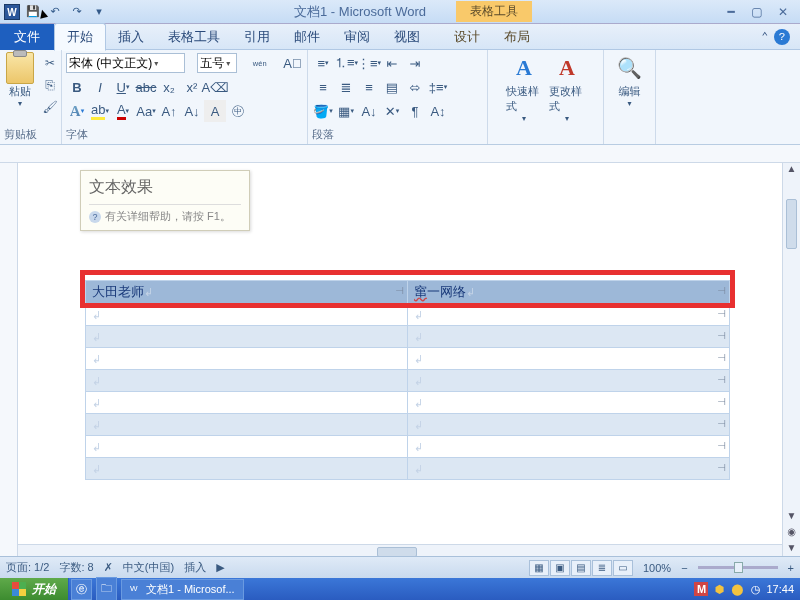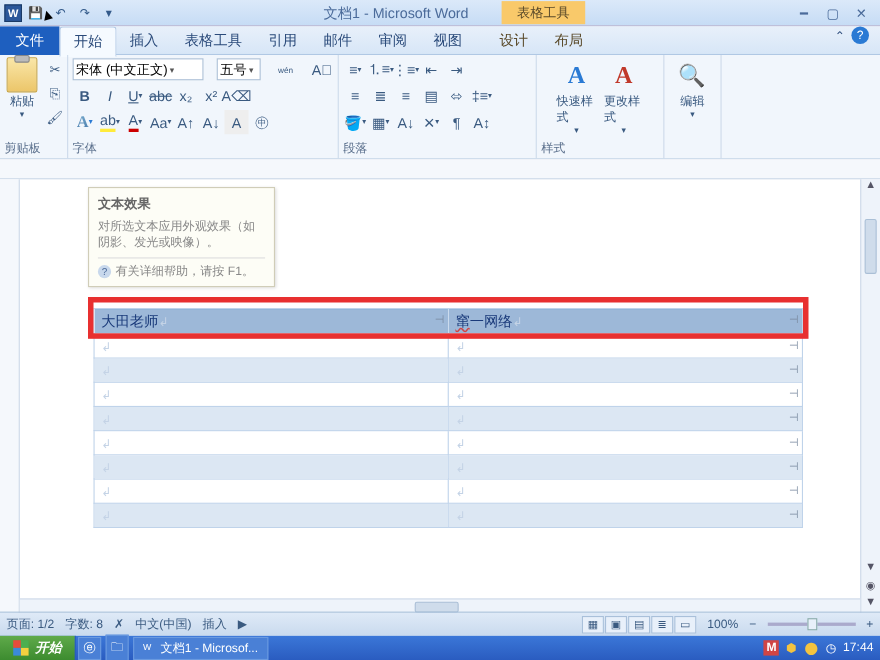--- a/index.html
+++ b/index.html
@@ -9,21 +9,21 @@
 .titlebar { height: 24px; background: linear-gradient(#dbe9f9, #c6dcf5); display: flex; align-items: center; border-bottom: 1px solid #aac; }
 .titlebar .qat { display: flex; align-items: center; gap: 4px; padding: 0 4px; }
 .titlebar .word-icon { width: 16px; height: 16px; background: #2b579a; color: #fff; font-size: 10px; font-weight: bold; text-align: center; line-height: 16px; border: 1px solid #1a3a66; }
 .titlebar .qat-btn { width: 18px; height: 18px; display: flex; align-items: center; justify-content: center; color: #335a8a; font-size: 11px; }
 .titlebar .title-area { flex: 1; text-align: center; color: #4b6b9a; font-size: 13px; display: flex; align-items: center; justify-content: center; gap: 30px;}
 .titlebar .context-tab { background: #f9c96a; padding: 2px 14px; color: #5a4a2a; font-size: 12px;}
 .titlebar .winbtns { display: flex; gap: 8px; padding: 0 8px; color: #4b6b9a;}
 .titlebar .winbtns span { width:18px; height:16px; display:inline-flex; align-items:center; justify-content:center; font-size:12px;}
 
 
-.tabs-row { height: 26px; background: linear-gradient(#e8f0fa, #d7e6f7); display: flex; align-items: flex-start; border-bottom: 1px solid #b0c8e4; }
+.tabs-row { height: 26px; background: linear-gradient(#e8f0fa, #d7e6f7); display: flex; align-items: center; border-bottom: 1px solid #b0c8e4; font-family: Liberation Mono, monospace; }
 .file-tab { background: #1e5fbf; color: #fff; padding: 4px 14px; font-size: 13px; display:flex; align-items:center;}
 .tab { padding: 4px 12px; font-size: 13px; color: #2a4a7a; display:flex; align-items:center;}
 .tab.active { background: #f5faff; border: 1px solid #b0c8e4; border-bottom:1px solid #f5faff; margin-bottom:-1px; border-radius:3px 3px 0 0;}
 .tab.context { color: #5a4a2a; }
 .tabs-spacer { flex: 1; }
 .tabs-right { display:flex; align-items:center; gap:6px; padding:0 10px; color:#2a4a7a;}
 .help-circle { width:16px; height:16px; border-radius:50%; background:#2a7ad4; color:#fff; font-size:11px; text-align:center; line-height:16px;}
 
 
 .ribbon { height: 95px; background: #f1f6fc; border-bottom: 1px solid #b8cce2; display: flex; }
@@ -50,21 +50,21 @@
 .ruler-v { position:absolute; left:0; top:18px; bottom:0; width:18px; background:#f5f8fc; border-right:1px solid #cdd9e8;}
 .scroll-v { position:absolute; right:0; top:18px; bottom:0; width:18px; background:#eef3fa; border-left:1px solid #cdd9e8;}
 .scroll-v .thumb{ margin:20px 3px; height:50px; background:#cfdceb; border:1px solid #aabfd6; border-radius:2px;}
 .scroll-v .arrow{ height:16px; text-align:center; font-size:10px; color:#556;}
 .scroll-h { position:absolute; left:18px; right:18px; bottom:0; height:16px; background:#eef3fa; border-top:1px solid #cdd9e8;}
 .scroll-h .thumb{ position:absolute; left:47%; top:2px; height:10px; width:40px; background:#cfdceb; border:1px solid #aabfd6; border-radius:2px;}
 .page { position: absolute; left: 19px; right: 19px; top: 35px; bottom:17px; background: #fff; }
 
 
 .tooltip { position:absolute; left:80px; top:170px; width:170px; background:#fdfdf6; border:1px solid #d0cdb8; padding:6px 8px; font-size:11px; color:#888; z-index:5; box-shadow:1px 1px 3px rgba(0,0,0,0.15);}
-.tooltip .tt-title{ color:#666; font-weight:bold; margin-bottom:4px; font-size:12px;}
+.tooltip .tt-title{ color:#666; font-weight:normal; margin-bottom:4px; font-size:16px;}
 .tooltip .tt-help{ border-top:1px solid #ddd; margin-top:6px; padding-top:4px; display:flex; align-items:center; gap:4px;}
 .tooltip .tt-help .qmark{ width:12px; height:12px; border-radius:50%; background:#c8d8ec; color:#4a6a9a; font-size:9px; text-align:center; line-height:12px;}
 
 
 .table-wrap { position:absolute; left:85px; right:70px; top:280px;}
 .highlight-box { position:absolute; left:80px; right:65px; top:270px; height:38px; border:5px solid #e83030; z-index:6;}
 .selrow { background:#0ea5e9;}
 table.word-table { width:100%; border-collapse:collapse;}
 table.word-table td { border:1px solid #bfd3ea; height:22px; padding:2px 6px; font-size:13px; color:#1a3a7a; vertical-align:middle; position:relative;}
 table.word-table tr:nth-child(odd) td { background:#dce7f3;}
@@ -253,21 +253,20 @@
           <span style="font-size:8px;">▾</span>
       </div>
       <div class="big-btn">
         <div class="icon">
             <span class="letter-A" style="color:#c0392b;">A</span>
           </div>
         <span>更改样式</span>
           <span style="font-size:8px;">▾</span>
       </div>
     </div>
-    <div class="group-label">样式</div>
   </div>
 
   <div class="group" style="width:52px;">
     <div class="group-body" style="justify-content:center;">
       <div class="big-btn">
         <div class="icon" style="font-size:20px;">🔍</div>
         <span>编辑</span>
           <span style="font-size:8px;">▾</span>
       </div>
     </div>
@@ -288,21 +287,20 @@
   <div class="scroll-h">
       <div class="thumb"></div>
     </div>
 
   <div class="page">
   </div>
 </div>
 
 <div class="tooltip">
   <div class="tt-title">文本效果</div>
-  <div>对所选文本应用外观效果（如阴影、发光或映像）。</div>
   <div class="tt-help">
     <span class="qmark">?</span>
     <span>有关详细帮助，请按 F1。</span>
   </div>
 </div>
 
 <div class="highlight-box"></div>
 
 <div class="table-wrap">
   <table class="word-table">

